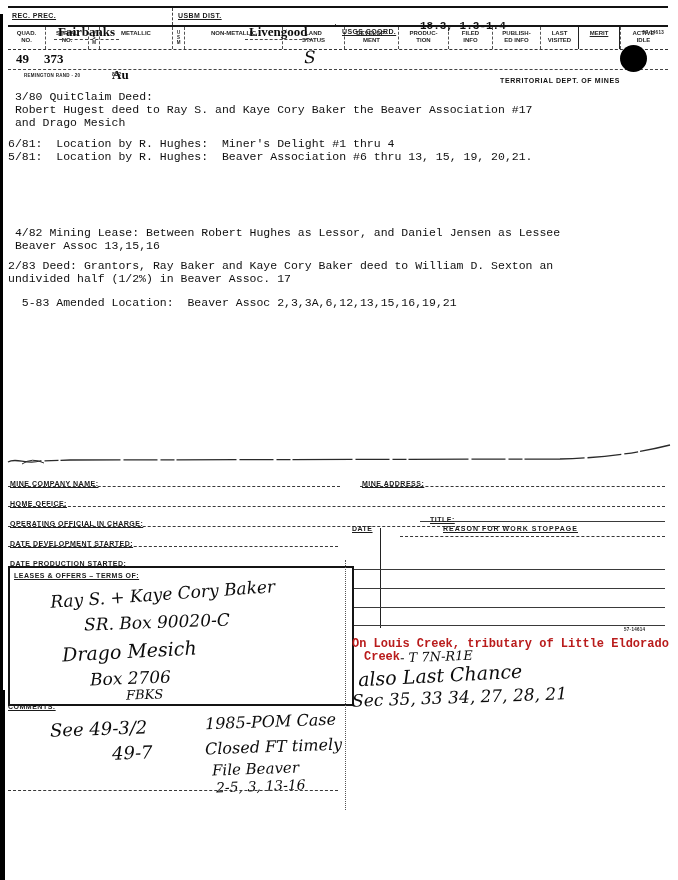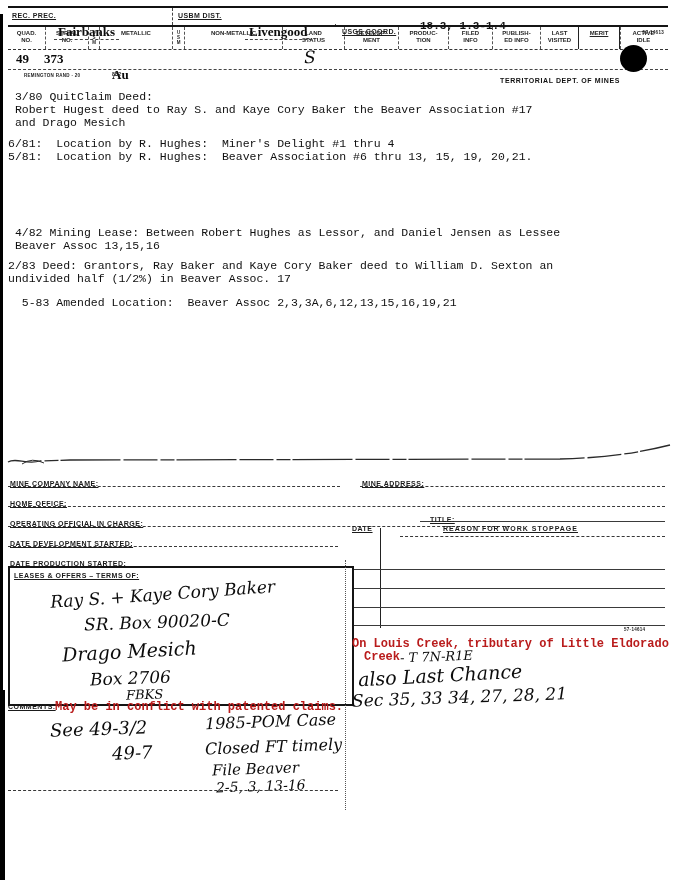--- a/index.html
+++ b/index.html
@@ -173,21 +173,20 @@
 
   <div class="abs vline-dot" style="left:345px;top:560px;width:1px;height:250px;"></div>
 
   <div class="typed2 abs" style="left:352px;top:638px;">On Louis Creek, tributary of Little Eldorado</div>
   <div class="typed2 abs" style="left:364px;top:651px;">Creek</div>
   <span class="hw abs" style="left:400px;top:649px;font-size:13px;">- T 7N-R1E</span>
   <span class="hw abs" style="left:358px;top:664px;font-size:19px;transform:rotate(-3deg);">also Last Chance</span>
   <span class="hw abs" style="left:352px;top:687px;font-size:17px;">Sec 35, 33 34, 27, 28, 21</span>
 
   <span class="lbl2 abs" style="left:8px;top:702px;">COMMENTS:</span>
-  <div class="typed2 abs" style="left:55px;top:701px;">May be in conflict with patented claims.</div>
   <span class="hw abs" style="left:50px;top:718px;font-size:18px;">See 49-3/2</span>
   <span class="hw abs" style="left:205px;top:712px;font-size:16px;">1985-POM Case</span>
   <span class="hw abs" style="left:112px;top:742px;font-size:18px;">49-7</span>
   <span class="hw abs" style="left:205px;top:737px;font-size:16px;">Closed FT timely</span>
   <span class="hw abs" style="left:212px;top:760px;font-size:15px;">File Beaver</span>
   <span class="hw abs" style="left:216px;top:778px;font-size:14px;">2-5, 3, 13-16</span>
   <div class="abs fldrow" style="left:8px;top:780px;width:330px;height:10px;"></div>
 
 </div>
 

